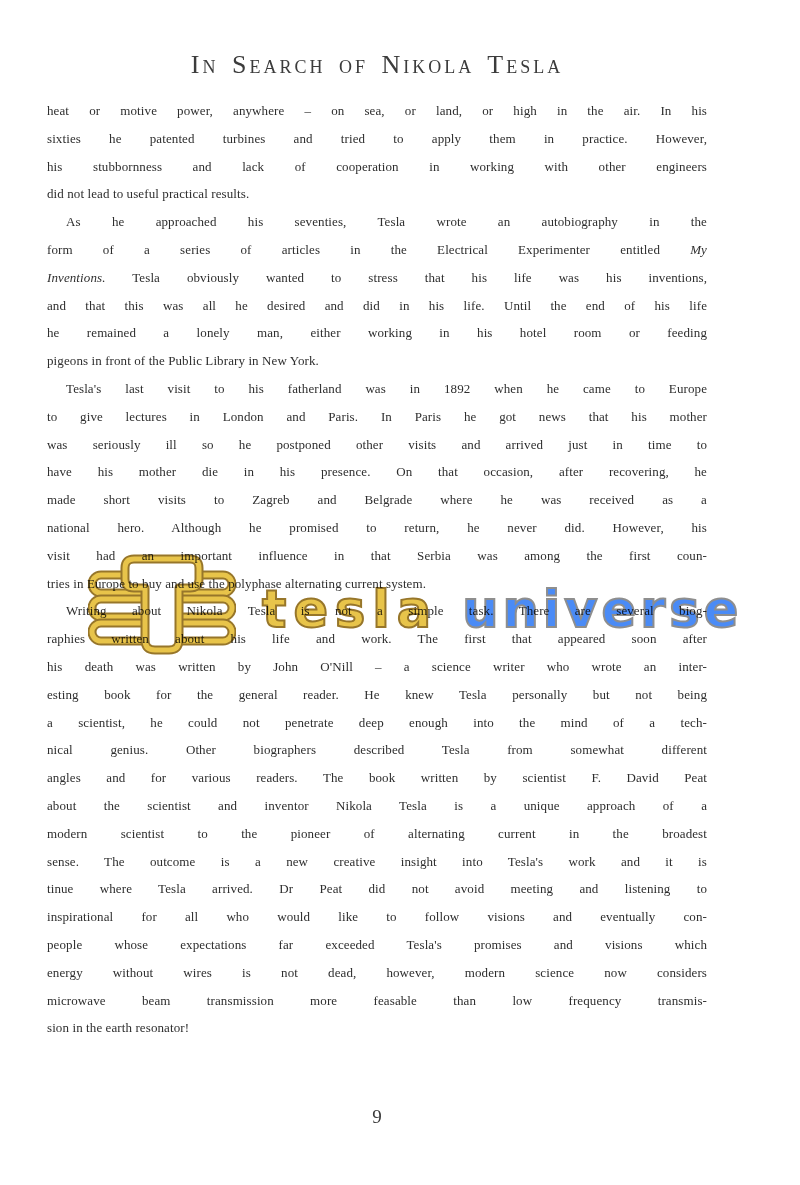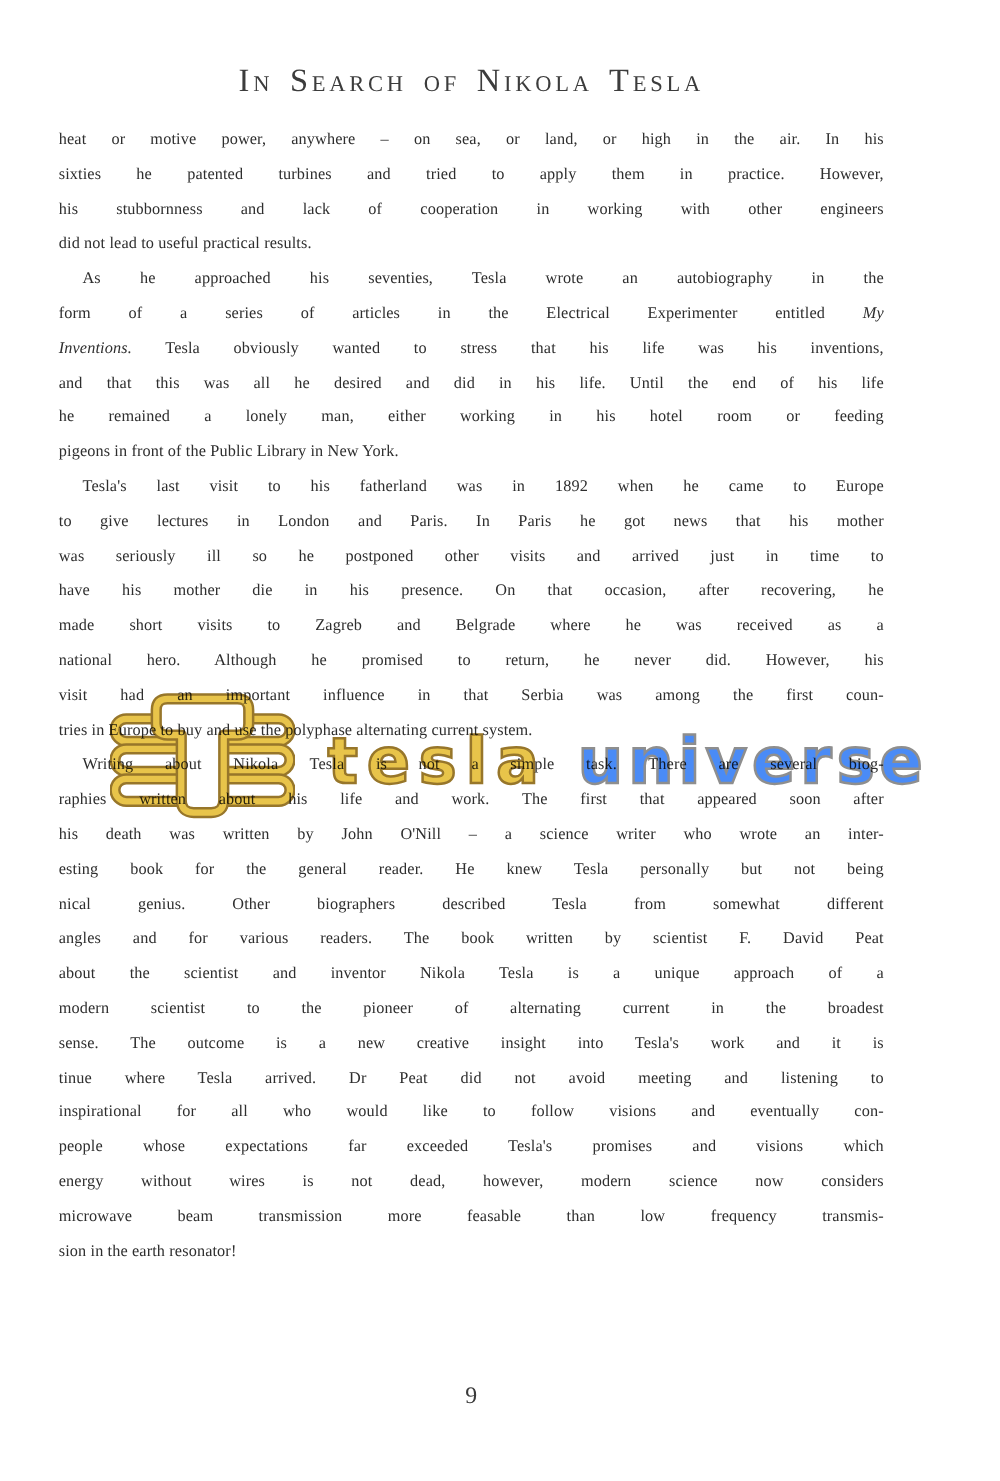--- a/index.html
+++ b/index.html
@@ -121,20 +121,21 @@
         <div class="line"><span>made short visits to Zagreb and Belgrade where he was received as a</span></div>
         <div class="line"><span>national hero. Although he promised to return, he never did. However, his</span></div>
         <div class="line"><span>visit had an important influence in that Serbia was among the first coun-</span></div>
         <div class="line last"><span>tries in Europe to buy and use the polyphase alternating current system.</span></div>
       </div>
       <div class="para">
         <div class="line indent"><span>Writing about Nikola Tesla is not a simple task. There are several biog-</span></div>
         <div class="line"><span>raphies written about his life and work. The first that appeared soon after</span></div>
         <div class="line"><span>his death was written by John O'Nill – a science writer who wrote an inter-</span></div>
         <div class="line"><span>esting book for the general reader. He knew Tesla personally but not being</span></div>
+        <div class="line"><span>a scientist, he could not penetrate deep enough into the mind of a tech-</span></div>
         <div class="line"><span>nical genius. Other biographers described Tesla from somewhat different</span></div>
         <div class="line"><span>angles and for various readers. The book written by scientist F. David Peat</span></div>
         <div class="line"><span>about the scientist and inventor Nikola Tesla is a unique approach of a</span></div>
         <div class="line"><span>modern scientist to the pioneer of alternating current in the broadest</span></div>
         <div class="line"><span>sense. The outcome is a new creative insight into Tesla's work and it is</span></div>
         <div class="line"><span>tinue where Tesla arrived. Dr Peat did not avoid meeting and listening to</span></div>
         <div class="line"><span>inspirational for all who would like to follow visions and eventually con-</span></div>
         <div class="line"><span>people whose expectations far exceeded Tesla's promises and visions which</span></div>
         <div class="line"><span>energy without wires is not dead, however, modern science now considers</span></div>
         <div class="line"><span>microwave beam transmission more feasable than low frequency transmis-</span></div>

